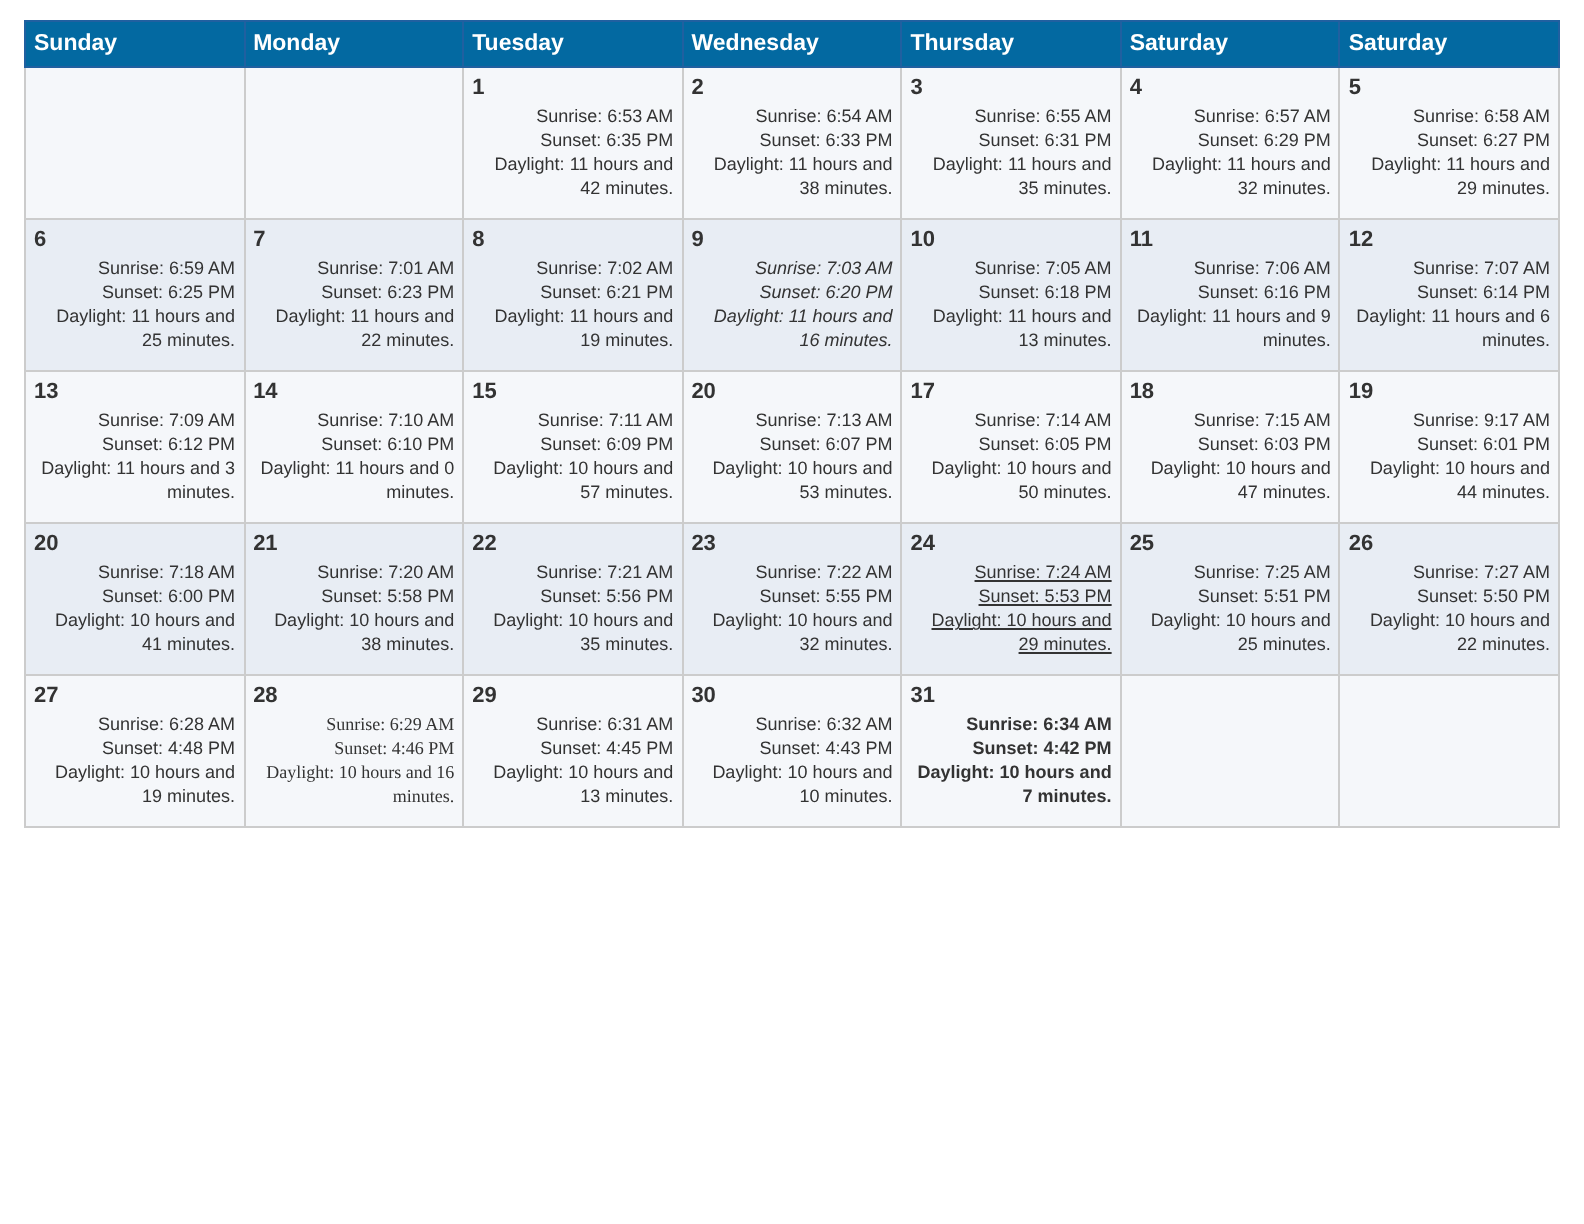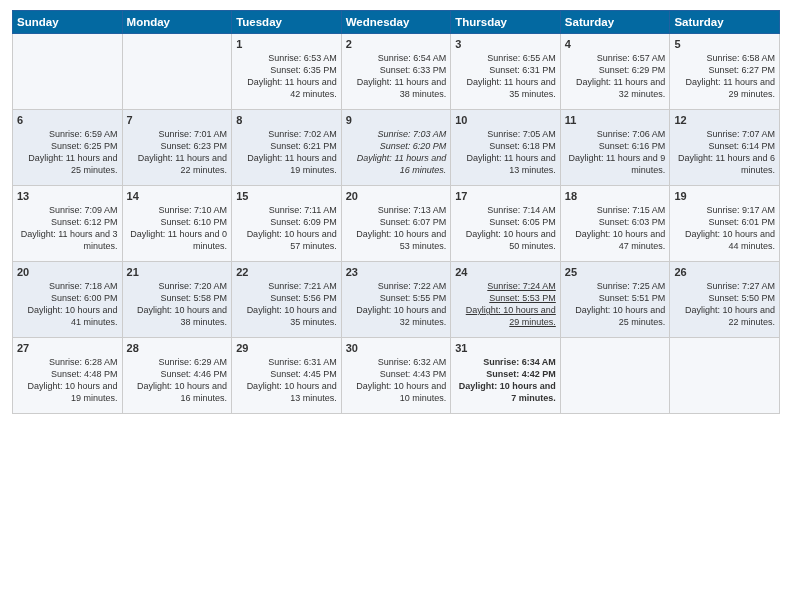--- a/index.html
+++ b/index.html
@@ -282,21 +282,21 @@
         </tr>
         <tr>
           <td>
             <div class="day-number">27</div>
             <div class="day-info" style="white-space: pre-line;">Sunrise: 6:28 AM
 Sunset: 4:48 PM
 Daylight: 10 hours and 19 minutes.</div>
           </td>
           <td>
             <div class="day-number">28</div>
-            <div class="day-info" style="white-space: pre-line;">Sunrise: 6:29 AM
+            <div class="day-info" style="white-space: pre-line; font-family: Liberation Serif, serif;">Sunrise: 6:29 AM
 Sunset: 4:46 PM
 Daylight: 10 hours and 16 minutes.</div>
           </td>
           <td>
             <div class="day-number">29</div>
             <div class="day-info" style="white-space: pre-line;">Sunrise: 6:31 AM
 Sunset: 4:45 PM
 Daylight: 10 hours and 13 minutes.</div>
           </td>
           <td>

